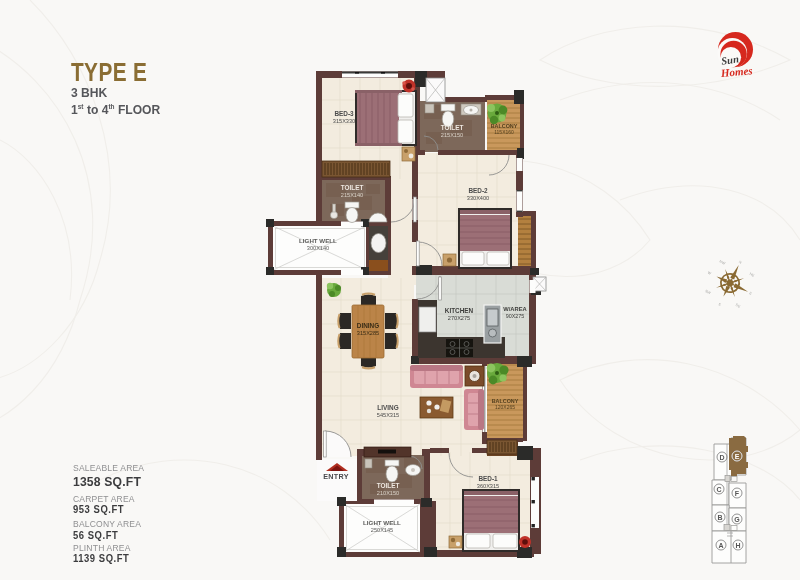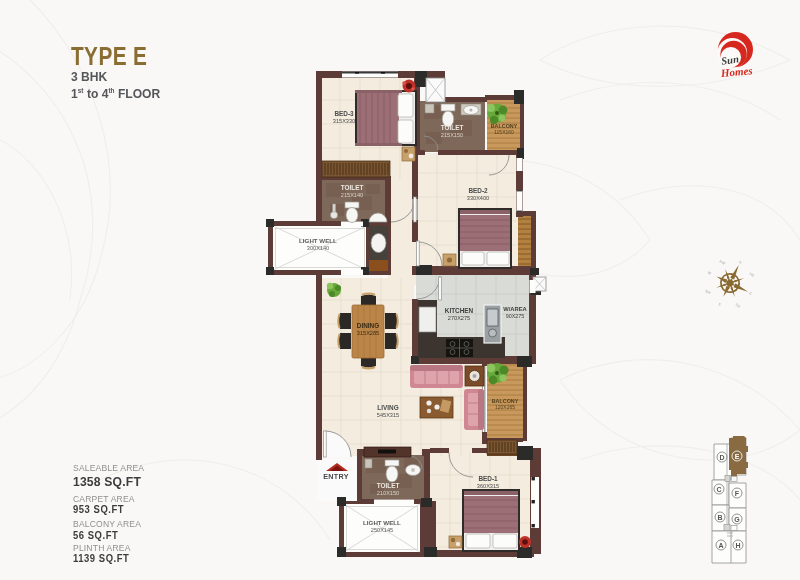--- a/index.html
+++ b/index.html
@@ -1,19 +1,19 @@
 <!DOCTYPE html>
 <html><head>
 <meta charset="utf-8">
 <style>
   html,body{margin:0;padding:0;}
   body{width:800px;height:580px;overflow:hidden;background:#f9f8f6;font-family:"Liberation Sans", sans-serif;position:relative;}
   #page{position:absolute;left:0;top:0;width:800px;height:580px;}
   .abs{position:absolute;}
-  #title{left:71px;top:43px;line-height:1;}
+  #title{left:71px;top:59px;line-height:1;}
   #title .t1{font-size:26px;font-weight:bold;color:#8a6d33;transform:scaleX(0.8);transform-origin:0 0;letter-spacing:0.5px;}
   #title .t2{font-size:13px;font-weight:bold;color:#55565a;margin-top:1px;transform:scaleX(0.93);transform-origin:0 0;}
   #title .t3{font-size:13px;font-weight:bold;color:#55565a;margin-top:4px;transform:scaleX(0.93);transform-origin:0 0;}
   #title sup{font-size:7px;}
   #areas div{position:absolute;left:0;white-space:nowrap;transform:scaleX(0.9);transform-origin:0 0;line-height:1;}
   #areas{left:73px;top:0;color:#3c3c3e;}
   #areas .lab{font-size:9.5px;color:#8f8f91;letter-spacing:0.2px;}
   #areas .v1{font-size:13.5px;font-weight:bold;letter-spacing:0.2px;}
   #areas .v2{font-size:10.5px;font-weight:bold;letter-spacing:0.6px;}
 </style>

